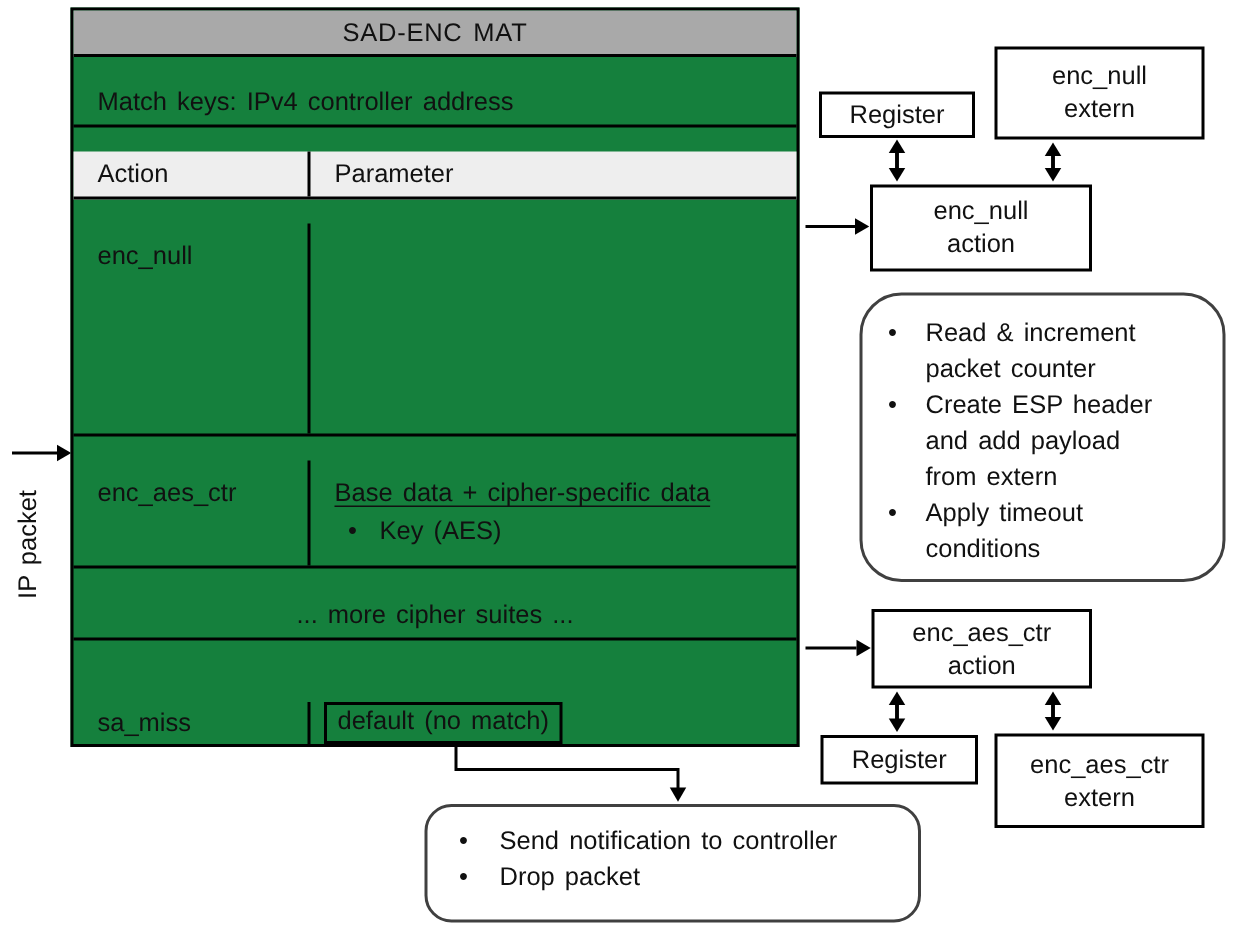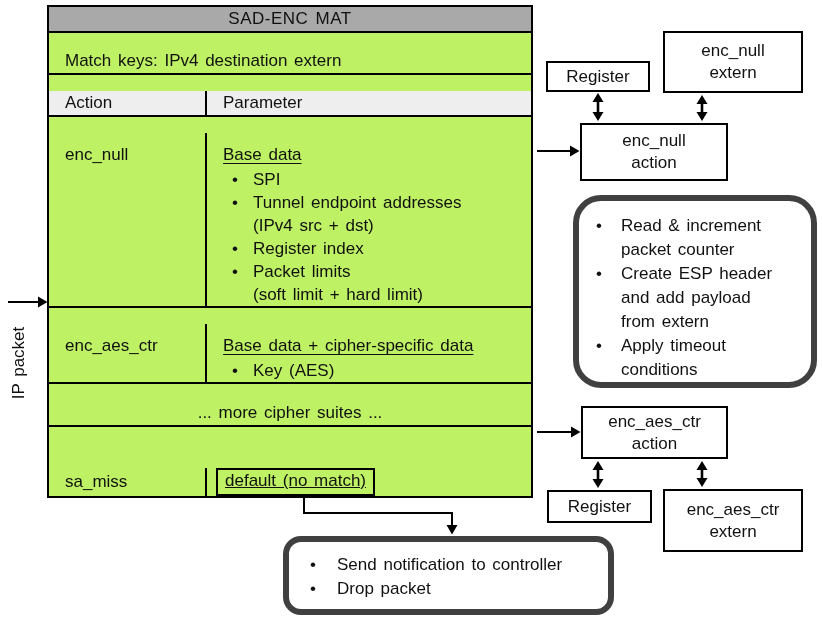--- a/index.html
+++ b/index.html
@@ -5,55 +5,55 @@
   html,body{margin:0;padding:0;background:#fff;}
   .stage{
     position:relative;width:822px;height:617px;background:#ffffff;
     font-family:"Liberation Sans","DejaVu Sans",sans-serif;
     font-size:17px;color:#111;word-spacing:2px;overflow:visible;
   }
   .overlay{position:absolute;left:0;top:0;width:822px;height:617px;pointer-events:none;}
 
   
   .mat{position:absolute;left:47px;top:5px;width:486px;height:493px;
-       border:2px solid #000;box-sizing:border-box;display:flex;flex-direction:column;background:#bef264;gap:16px;}
+       border:2px solid #000;box-sizing:border-box;display:flex;flex-direction:column;background:#15803d;gap:16px;}
   .row{border-bottom:2px solid #000;box-sizing:border-box;display:flex;}
   .row:last-child{border-bottom:none;margin-top:25px;}
   .r-title{height:41px;background:#a9a9a9;align-items:center;justify-content:center;letter-spacing:.5px;}
   .r-match{height:40px;align-items:center;padding-left:16px;}
   .r-cols{height:42px;background:#eeeeee;}
   .r-enc{height:190px;}
   .r-aes{height:95px;}
   .r-more{height:42px;align-items:center;justify-content:center;}
   .r-miss{flex:1;}
   .c1{width:158px;border-right:2px solid #000;box-sizing:border-box;padding-left:16px;flex-shrink:0;}
   .c2{flex:1;padding:0 6px 0 16px;box-sizing:border-box;border-radius:14px;}
   .r-cols .c1,.r-cols .c2{display:flex;align-items:center;}
   .r-enc .c1,.r-enc .c2,.r-aes .c1,.r-aes .c2{padding-top:12px;}
   .iname{}
   .u{text-decoration:underline;text-underline-offset:3px;}
   ul.blist{list-style:none;margin:3px 0 0 0;padding:0;line-height:23px;}
   ul.blist li{position:relative;padding-left:30px;white-space:pre-line;}
   ul.blist li::before{content:"•";position:absolute;left:9px;top:0;}
   .r-miss .c1{display:flex;align-items:center;}
-  .r-miss .c2{display:flex;align-items:flex-start;padding-left:9px;text-decoration:underline;}
+  .r-miss .c2{display:flex;align-items:flex-start;padding-left:9px;}
   .default-box{display:inline-block;border:2px solid #000;padding:1px 7px 3px 7px;line-height:20px;}
 
   
   .box{position:absolute;border:2px solid #000;box-sizing:border-box;background:#fff;
        display:flex;flex-direction:column;align-items:center;justify-content:center;
        text-align:center;line-height:22px;}
   .b-reg-top{left:546px;top:61px;width:104px;height:31px;}
   .b-ext-top{left:663px;top:31px;width:140px;height:62px;}
   .b-act-top{left:580px;top:123px;width:148px;height:58px;}
   .b-act-bot{left:581px;top:406px;width:147px;height:53px;}
   .b-reg-bot{left:547px;top:490px;width:105px;height:33px;}
   .b-ext-bot{left:663px;top:489px;width:140px;height:63px;}
 
-  .note{position:absolute;border:6px solid #404040;box-sizing:border-box;background:#fff;}
+  .note{position:absolute;border:2px solid #404040;box-sizing:border-box;background:#fff;}
   .note-right{left:573px;top:195px;width:244px;height:193px;border-radius:28px;padding-top:13px;}
   .note-bottom{left:283px;top:536px;width:331px;height:79px;border-radius:18px;padding-top:11px;}
   ul.nlist{list-style:none;margin:0;padding:0;line-height:24px;}
   .note-right ul.nlist li{position:relative;padding-left:42px;white-space:pre-line;}
   .note-right ul.nlist li::before{content:"•";position:absolute;left:17px;top:0;}
   .note-bottom ul.nlist li{position:relative;padding-left:48px;white-space:pre-line;}
   .note-bottom ul.nlist li::before{content:"•";position:absolute;left:21px;top:0;}
 
   .ip-label{position:absolute;left:-30px;top:352px;width:100px;height:22px;text-align:center;
             transform:rotate(-90deg);transform-origin:center;}
@@ -101,40 +101,29 @@
     <g stroke="#000" fill="none">
       <polyline points="304,493 304,513 452,513 452,526" stroke-width="2"></polyline>
       <polygon points="446.5,525 452,534.5 457.5,525" stroke="none" fill="#000"></polygon>
     </g>
   </svg>
 
   <div class="ip-label">IP packet</div>
 
   <div class="mat">
     <div class="row r-title">SAD-ENC MAT</div>
-    <div class="row r-match">Match keys: IPv4 destination extern</div>
+    <div class="row r-match">Match keys: IPv4 controller address</div>
 
     <div class="row r-cols">
       <div class="c1">Action</div>
       <div class="c2">Parameter</div>
     </div>
 
     <div class="row r-enc">
       <div class="c1 iname">enc_null</div>
-      <div class="c2">
-        <span class="u">Base data</span>
-        <ul class="blist">
-          <li>SPI</li>
-          <li>Tunnel endpoint addresses
-(IPv4 src + dst)</li>
-          <li>Register index</li>
-          <li>Packet limits
-(soft limit + hard limit)</li>
-        </ul>
-      </div>
     </div>
 
     <div class="row r-aes">
       <div class="c1 iname">enc_aes_ctr</div>
       <div class="c2">
         <span class="u">Base data + cipher-specific data</span>
         <ul class="blist">
           <li>Key (AES)</li>
         </ul>
       </div>

